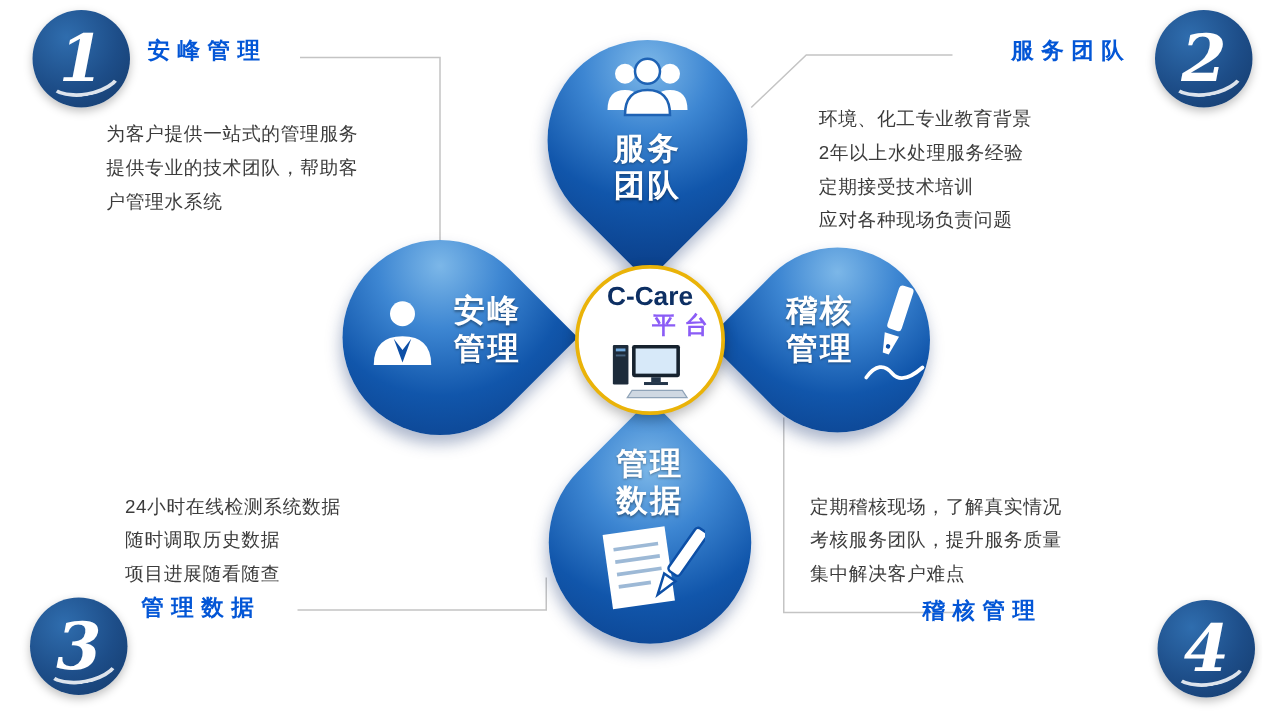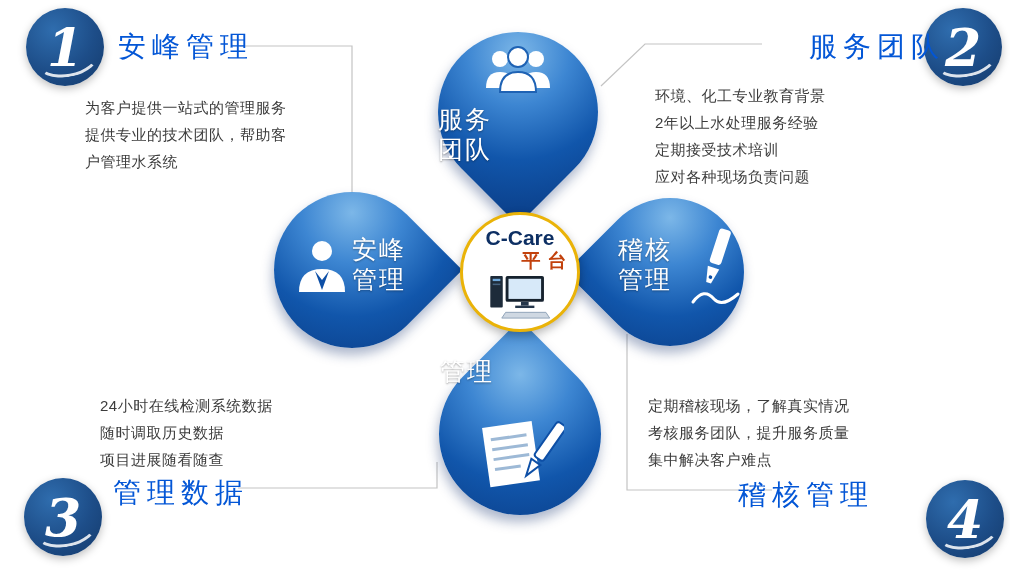--- a/index.html
+++ b/index.html
@@ -26,21 +26,21 @@
     border:3px solid transparent; border-bottom-color:rgba(255,255,255,.85);
     border-radius:50%; transform:rotate(-10deg);
   }
   .corner.c1 { left:26px;  top:8px;   }
   .corner.c2 { left:924px; top:8px;   }
   .corner.c3 { left:24px;  top:478px; }
   .corner.c4 { left:926px; top:480px; }
 
   
   .sec-title {
-    position:absolute; z-index:4; color:#0356d6; font-size:28px; font-weight:400;
+    position:absolute; z-index:4; color:#0356d6; font-size:18px; font-weight:700;
     letter-spacing:6px; white-space:nowrap;
   }
   .t1 { left:118px; top:28px; }
   .t2 { left:768px; top:28px;margin-left:41px; }
   .t3 { left:113px; top:474px; }
   .t4 { left:738px; top:476px; }
 
   .sec-body { position:absolute; z-index:4; color:#3c3c3c; font-size:15px; line-height:27px; letter-spacing:.5px; }
   .p1 { left:85px;  top:94px;  }
   .p2 { left:655px; top:82px;  }
@@ -52,22 +52,22 @@
     position:absolute; z-index:1; transform:rotate(45deg);
     background: radial-gradient(circle at 24% 24%, #7cb7e8 0%, #3d86d2 30%, #1156ab 62%, #0a3c85 100%);
     box-shadow: 4px 6px 12px rgba(20,50,110,.35);
   }
   .petal.top    { left:438px; top:32px;  width:160px; height:160px; border-radius:50% 50% 0 50%; }
   .petal.left   { left:274px; top:192px; width:156px; height:156px; border-radius:50% 0 50% 50%; }
   .petal.right  { left:596px; top:198px; width:148px; height:148px; border-radius:50% 50% 50% 0; }
   .petal.bottom { left:439px; top:353px; width:162px; height:162px; border-radius:0 50% 50% 50%; }
 
   .petal-label {
-    position:absolute; z-index:3; color:#fff; font-weight:400; font-size:25px;
-    line-height:30px; text-align:left; text-shadow:0 1px 2px rgba(0,0,0,.35);
+    position:absolute; z-index:3; color:#fff; font-weight:700; font-size:25px;
+    line-height:30px; text-align:center; text-shadow:0 1px 2px rgba(0,0,0,.35);
     letter-spacing:2px;
   }
   .lab-top    { left:438px; top:104px; width:160px; }
   .lab-left   { left:352px; top:234px; width:76px;  }
   .lab-right  { left:618px; top:234px; width:76px;  }
   .lab-bottom { left:440px; top:356px; width:160px; }
 
   .petal-icon { position:absolute; z-index:3; }
   .ico-top    { left:480px; top:44px;  }
   .ico-left   { left:294px; top:238px; }
@@ -75,21 +75,21 @@
   .ico-bottom { left:476px; top:416px; }
 
   
   .hub {
     position:absolute; z-index:2; left:460px; top:212px; width:120px; height:120px;
     border-radius:50%; background:#ffffff; border:3px solid #eab308;
     box-shadow:0 4px 10px rgba(0,0,0,.28);
     display:flex; flex-direction:column; align-items:center; padding-top:11px;
   }
   .hub .brand    { color:#0d2f63; font-weight:700; font-size:21px; line-height:24px; }
-  .hub .platform { color:#c2410c; font-weight:700; font-size:19px; line-height:22px; letter-spacing:7px; text-indent:7px;margin-left:48px; }
+  .hub .platform { color:#8b5cf6; font-weight:700; font-size:19px; line-height:22px; letter-spacing:7px; text-indent:7px;margin-left:48px; }
   .hub .pc { margin-top:2px; }
 </style>
 </head>
 <body>
 
 <div class="canvas">
 
   <svg class="connectors" width="1010" height="572">
     <path d="M240,46 L352,46 L352,192"></path>
     <path d="M762,44 L645,44 L601,86"></path>
@@ -198,20 +198,21 @@
   <div class="petal-label lab-left">
     <div>安峰</div>
     <div>管理</div>
   </div>
   <div class="petal-label lab-right">
     <div>稽核</div>
     <div>管理</div>
   </div>
   <div class="petal-label lab-bottom">
     <div>管理</div>
+    <div>数据</div>
   </div>
 
   <div class="hub">
     <div class="brand">C-Care</div>
     <div class="platform">平台</div>
     <div class="pc">
       <svg width="64" height="46" viewBox="0 0 66 48">
         <rect x="2" y="2" width="13" height="33" rx="1" fill="#1d2b3a"></rect>
         <rect x="4.5" y="5" width="8" height="2.4" fill="#6fa8dc"></rect>
         <rect x="4.5" y="10" width="8" height="1.6" fill="#46627f"></rect>

